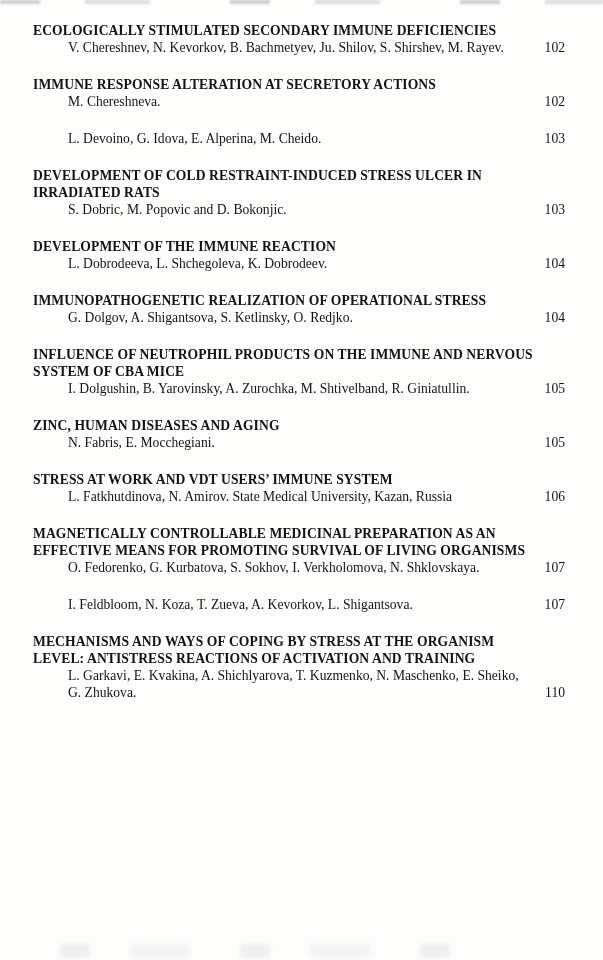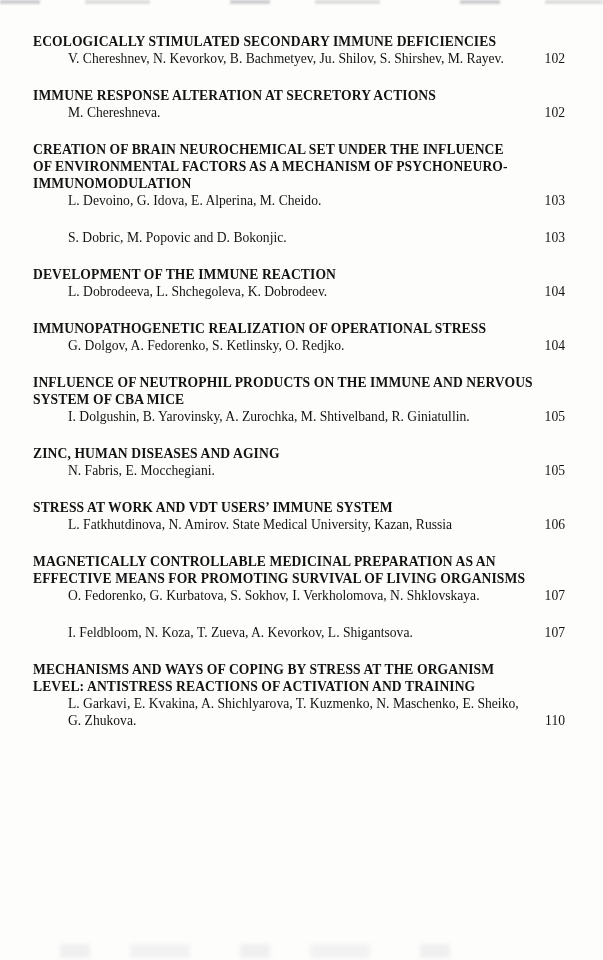--- a/index.html
+++ b/index.html
@@ -37,21 +37,21 @@
       90deg,
       rgba(180,180,185,0.18) 0 30px,
       rgba(255,255,255,0) 30px 70px,
       rgba(180,180,185,0.14) 70px 130px,
       rgba(255,255,255,0) 130px 180px
     );
     filter: blur(2px);
   }
   .toc {
     position: absolute;
-    top: 33px;
+    top: 22px;
     left: 33px;
     right: 38px;
   }
   .toc-entry {
     margin-bottom: 20px;
   }
   .entry-title {
     font-weight: bold;
     font-size: 13.6px;
     line-height: 17px;
@@ -94,48 +94,47 @@
 
   <div class="toc-entry">
     <div class="entry-title">IMMUNE RESPONSE ALTERATION AT SECRETORY ACTIONS</div>
     <div class="entry-meta">
       <div class="entry-authors">M. Chereshneva.</div>
       <div class="entry-page-number">102</div>
     </div>
   </div>
 
   <div class="toc-entry">
-    <div class="entry-title">CREATION OF BRAIN NEUROCHEMICAL SET UNDER THE INFLUENCE
-OF ENVIRONMENTAL FACTORS AS A MECHANISM OF PSYCHONEURO-
-IMMUNOMODULATION</div>
     <div class="entry-meta">
       <div class="entry-authors">L. Devoino, G. Idova, E. Alperina, M. Cheido.</div>
       <div class="entry-page-number">103</div>
     </div>
   </div>
 
   <div class="toc-entry">
+    <div class="entry-title">DEVELOPMENT OF COLD RESTRAINT-INDUCED STRESS ULCER IN
+IRRADIATED RATS</div>
     <div class="entry-meta">
       <div class="entry-authors">S. Dobric, M. Popovic and D. Bokonjic.</div>
       <div class="entry-page-number">103</div>
     </div>
   </div>
 
   <div class="toc-entry">
     <div class="entry-title">DEVELOPMENT OF THE IMMUNE REACTION</div>
     <div class="entry-meta">
       <div class="entry-authors">L. Dobrodeeva, L. Shchegoleva, K. Dobrodeev.</div>
       <div class="entry-page-number">104</div>
     </div>
   </div>
 
   <div class="toc-entry">
     <div class="entry-title">IMMUNOPATHOGENETIC REALIZATION OF OPERATIONAL STRESS</div>
     <div class="entry-meta">
-      <div class="entry-authors">G. Dolgov, A. Fedorenko, S. Ketlinsky, O. Redjko.</div>
+      <div class="entry-authors">G. Dolgov, A. Shigantsova, S. Ketlinsky, O. Redjko.</div>
       <div class="entry-page-number">104</div>
     </div>
   </div>
 
   <div class="toc-entry">
     <div class="entry-title">INFLUENCE OF NEUTROPHIL PRODUCTS ON THE IMMUNE AND NERVOUS
 SYSTEM OF CBA MICE</div>
     <div class="entry-meta">
       <div class="entry-authors">I. Dolgushin, B. Yarovinsky, A. Zurochka, M. Shtivelband, R. Giniatullin.</div>
       <div class="entry-page-number">105</div>

